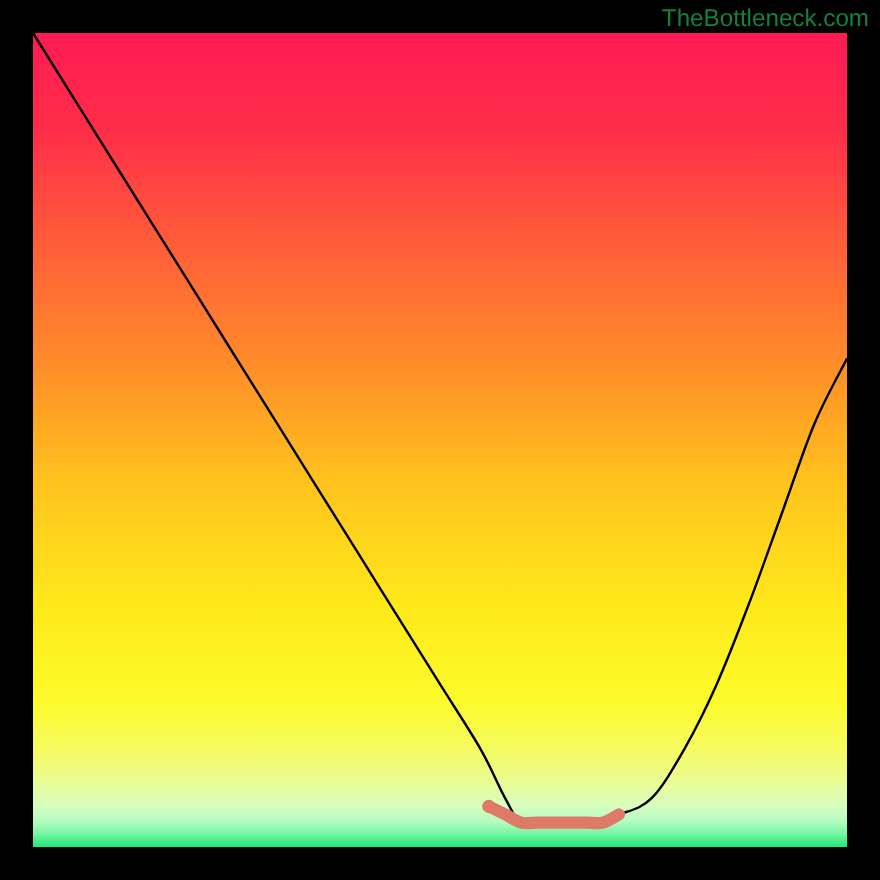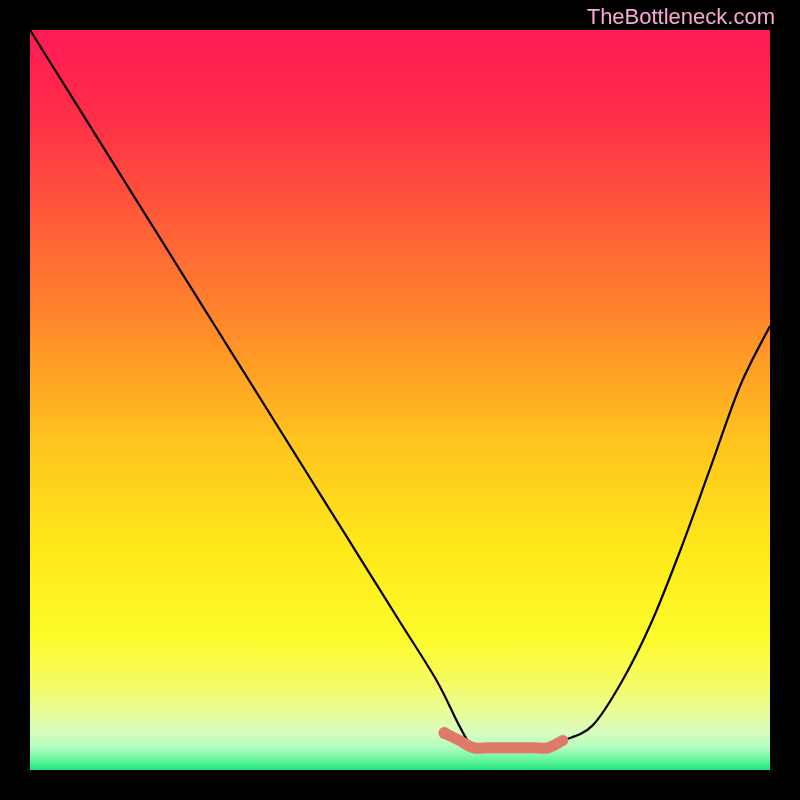--- a/index.html
+++ b/index.html
@@ -6,22 +6,22 @@
   html, body { width: 800px; height: 800px; overflow: hidden; background: #000; }
   .container {
     width: 800px;
     height: 800px;
     position: relative;
     background: #000;
   }
   .watermark {
     position: absolute;
     top: 4px;
-    right: 25px;
-    color: #f9a8d4;
+    right: 10px;
+    color: #15803d;
     font-family: Arial, Helvetica, sans-serif;
     font-size: 22px;
     font-weight: 500;
     z-index: 10;
     margin-left: 24px;
   }
   .plot-area {
     position: absolute;
     left: 30px;
     top: 30px;

